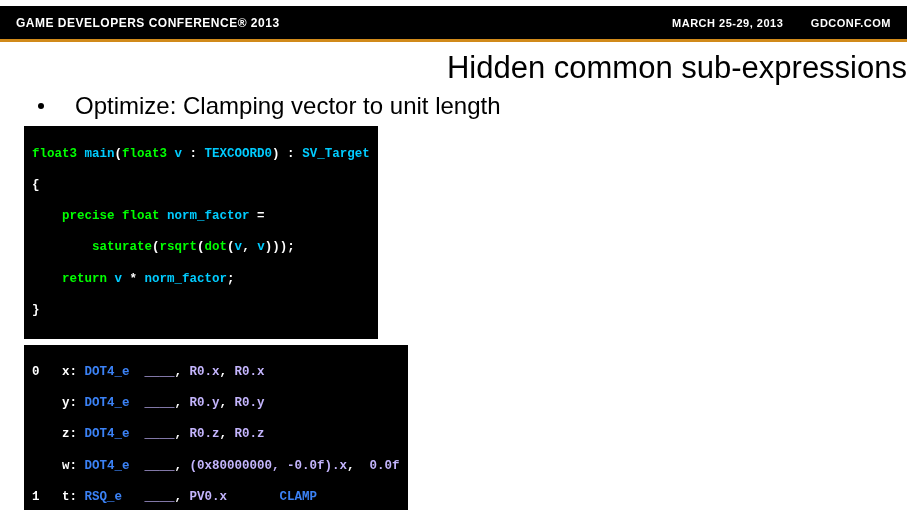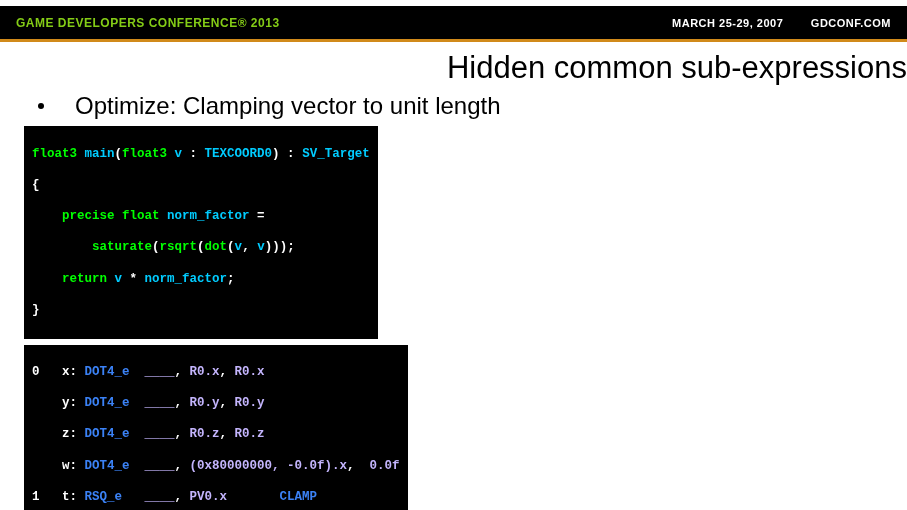--- a/index.html
+++ b/index.html
@@ -16,21 +16,21 @@
     height: 42px;
     background: #000000;
     display: flex;
     align-items: center;
     justify-content: space-between;
     padding: 0 16px;
     border-bottom: 3px solid #d18a1a;
     border-top: 6px solid #ffffff;
   }
   .header-left {
-    color: #84cc16;
+    color: #ffffff;
     font-family: Arial, Helvetica, sans-serif;
     font-size: 12px;
     font-weight: bold;
     letter-spacing: 0.5px;
   }
   .header-right {
     color: #ffffff;
     font-size: 11px;
     font-weight: bold;
     letter-spacing: 0.5px;
@@ -98,21 +98,21 @@
   .asm-block .y { color: #c4b5fd; }
 </style>
 </head>
 <body>
 
 
 
 <div class="header">
   <div class="header-left">GAME DEVELOPERS CONFERENCE® 2013</div>
   <div class="header-right">
-    <span>MARCH 25-29, 2007</span>
+    <span>MARCH 25-29, 2013</span>
     <span>GDCONF.COM</span>
   </div>
 </div>
 
 <h1 class="title">Hidden common sub-expressions</h1>
 
 <div class="bullet-row">
   <div class="bullet-dot"></div>
   <div class="bullet-text">Optimize: Clamping vector to unit length</div>
 </div>

